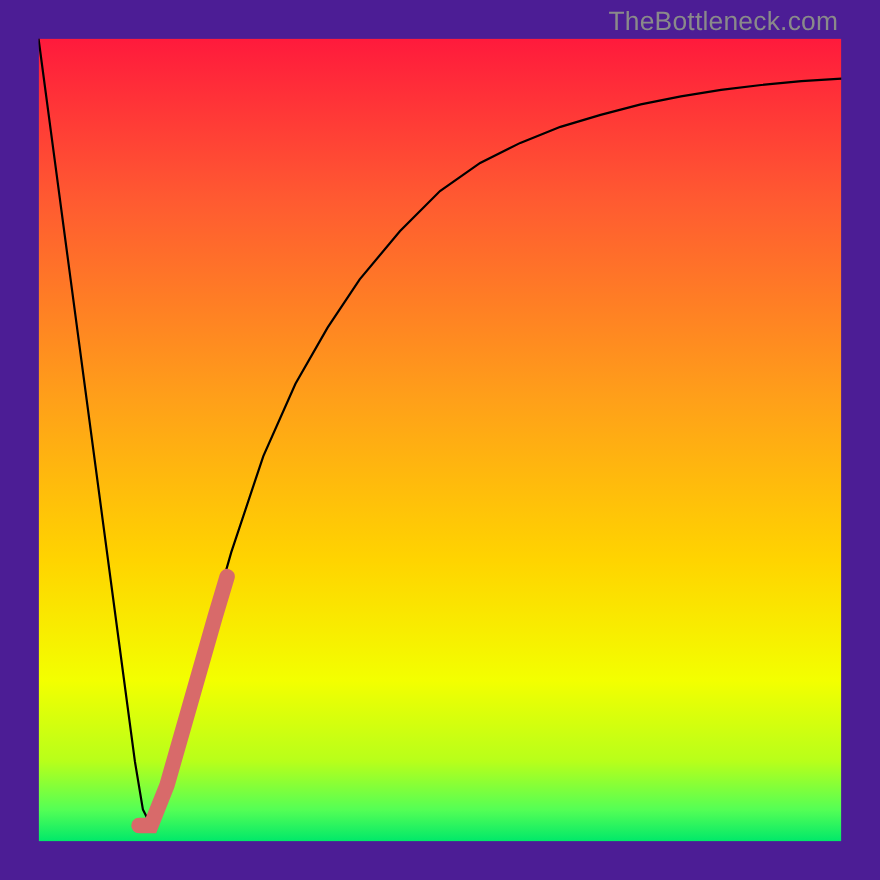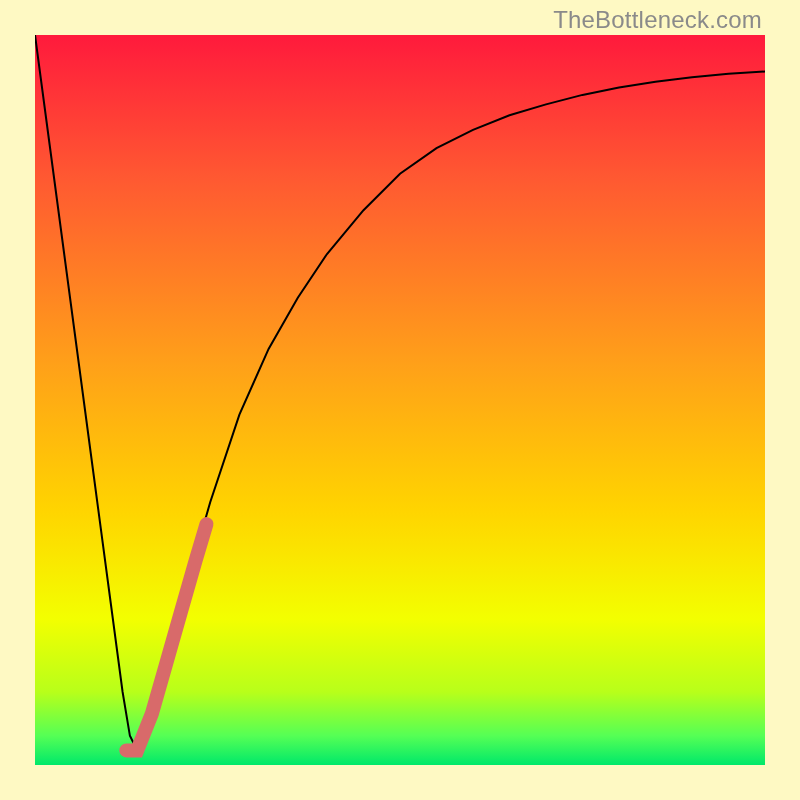--- a/index.html
+++ b/index.html
@@ -9,21 +9,21 @@
     height: 800px;
     background: #000;
     overflow: hidden;
   }
   .frame {
     position: absolute;
     left: 0;
     top: 0;
     width: 800px;
     height: 800px;
-    background: #fef9c3;
+    background: #4c1d95;
   }
   .plot {
     position: absolute;
     left: 35px;
     top: 35px;
     width: 730px;
     height: 730px;
     overflow: hidden;
   }
   .gradient {

